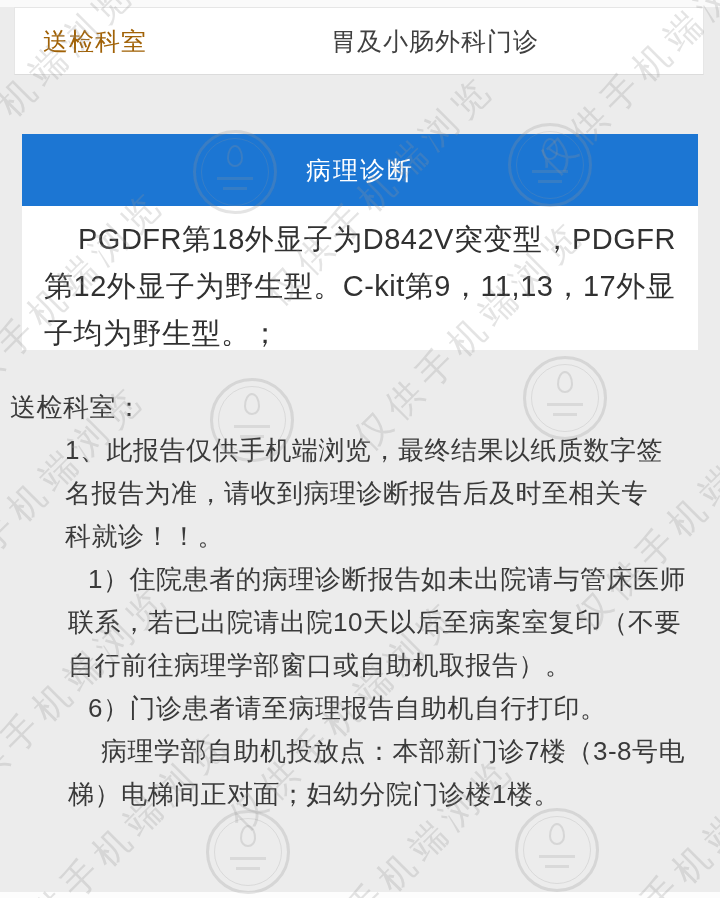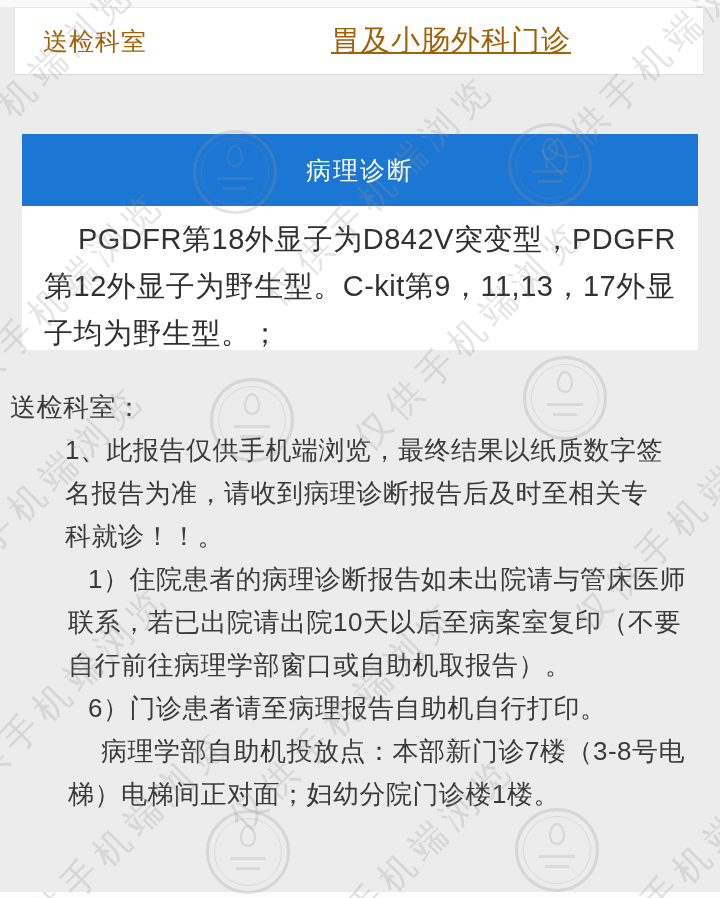--- a/index.html
+++ b/index.html
@@ -22,21 +22,21 @@
     background:#ffffff;
     border:1px solid #e6e6e6;border-bottom-color:#dcdcdc;
     box-sizing:border-box;
   }
   .field-label{
     position:absolute;left:28px;top:50%;transform:translateY(-50%);
     font-size:25px;color:#a16207;letter-spacing:1px;
   }
   .field-value{
     position:absolute;left:316px;top:50%;transform:translateY(-50%);
-    font-size:29px;color:#a16207;letter-spacing:1px;white-space:nowrap;text-decoration:underline;
+    font-size:25px;color:#404040;letter-spacing:1px;white-space:nowrap;
   }
 
   
   .section-header{
     position:absolute;top:134px;left:22px;width:676px;height:72px;
     background:#1c76d3;
     display:flex;align-items:center;justify-content:center;
   }
   .section-title{color:#ffffff;font-size:25px;letter-spacing:2px;}
 

